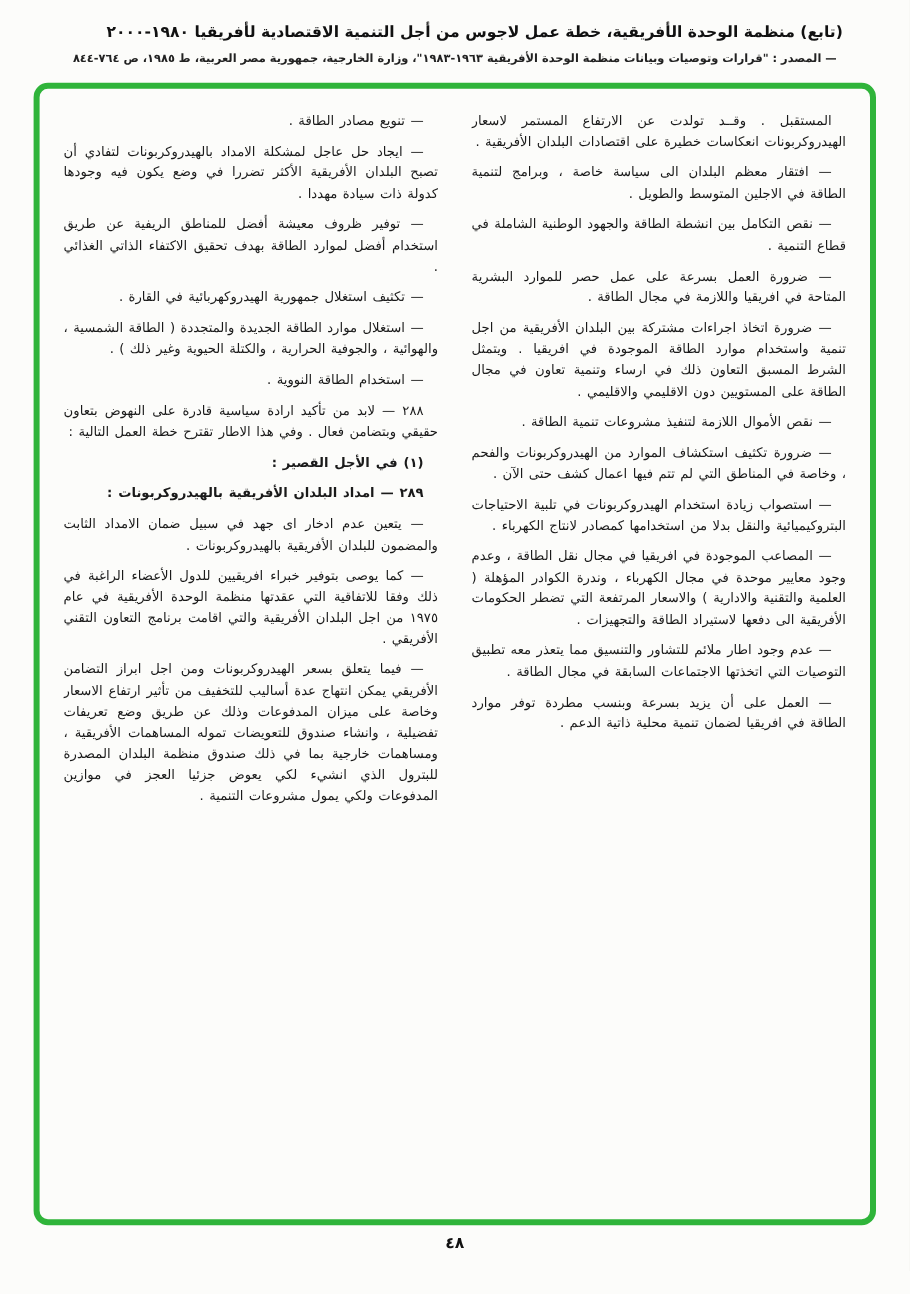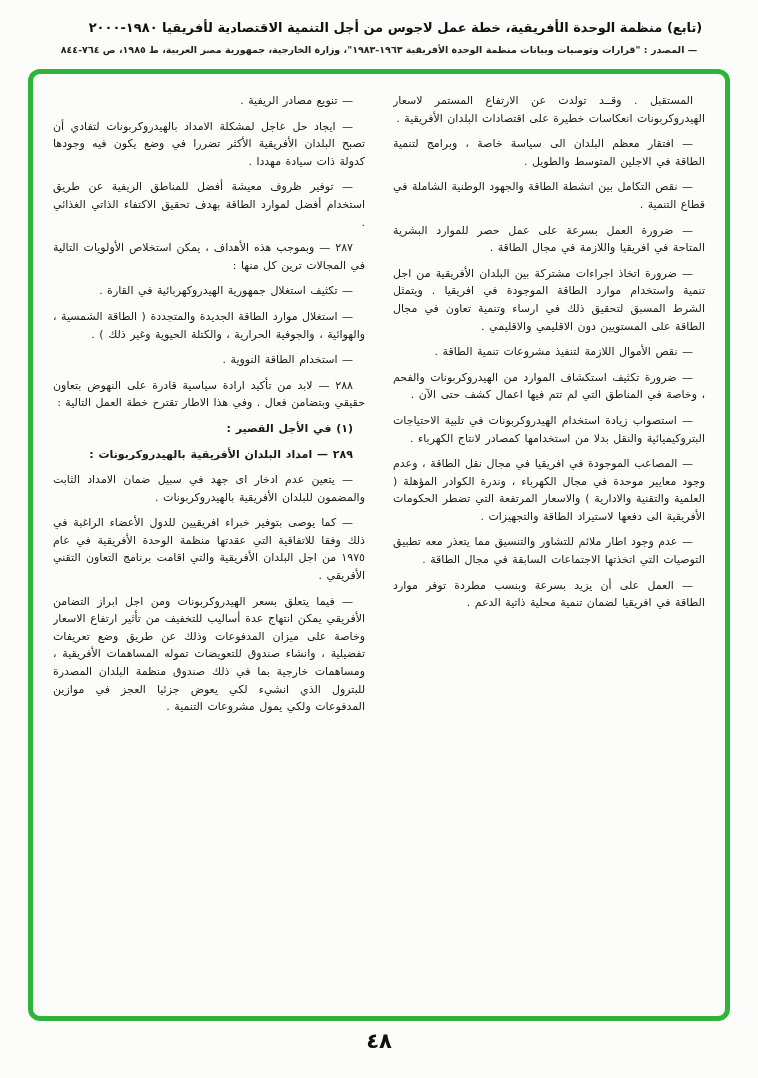--- a/index.html
+++ b/index.html
@@ -67,21 +67,21 @@
     margin: 0 0 8px 0;
     text-indent: 12px;
     word-spacing: 1px;
   }
   .para.bold {
     font-weight: bold;
   }
   .page-footer {
     text-align: center;
     margin-top: 8px;
-    font-size: 21px;
+    font-size: 13px;
     font-weight: bold;
     color: #111;
   }
 </style>
 </head>
 <body>
 
 <div class="page">
 
   <header class="doc-header">
@@ -97,45 +97,44 @@
           <p class="para">المستقبل . وقــد تولدت عن الارتفاع المستمر لاسعار الهيدروكربونات انعكاسات خطيرة على اقتصادات البلدان الأفريقية .</p>
 
 
           <p class="para">— افتقار معظم البلدان الى سياسة خاصة ، وبرامج لتنمية الطاقة في الاجلين المتوسط والطويل .</p>
 
           <p class="para">— نقص التكامل بين انشطة الطاقة والجهود الوطنية الشاملة في قطاع التنمية .</p>
 
 
           <p class="para">— ضرورة العمل بسرعة على عمل حصر للموارد البشرية المتاحة في افريقيا واللازمة في مجال الطاقة .</p>
 
-          <p class="para">— ضرورة اتخاذ اجراءات مشتركة بين البلدان الأفريقية من اجل تنمية واستخدام موارد الطاقة الموجودة في افريقيا . ويتمثل الشرط المسبق لتحقيق ذلك في ارساء وتنمية تعاون في مجال الطاقة على المستويين دون الاقليمي والاقليمي .</p>
+          <p class="para">— ضرورة اتخاذ اجراءات مشتركة بين البلدان الأفريقية من اجل تنمية واستخدام موارد الطاقة الموجودة في افريقيا . ويتمثل الشرط المسبق التعاون ذلك في ارساء وتنمية تعاون في مجال الطاقة على المستويين دون الاقليمي والاقليمي .</p>
 
           <p class="para">— نقص الأموال اللازمة لتنفيذ مشروعات تنمية الطاقة .</p>
 
           <p class="para">— ضرورة تكثيف استكشاف الموارد من الهيدروكربونات والفحم ، وخاصة في المناطق التي لم تتم فيها اعمال كشف حتى الآن .</p>
 
           <p class="para">— استصواب زيادة استخدام الهيدروكربونات في تلبية الاحتياجات البتروكيميائية والنقل بدلا من استخدامها كمصادر لانتاج الكهرباء .</p>
 
           <p class="para">— المصاعب الموجودة في افريقيا في مجال نقل الطاقة ، وعدم وجود معايير موحدة في مجال الكهرباء ، وندرة الكوادر المؤهلة ( العلمية والتقنية والادارية ) والاسعار المرتفعة التي تضطر الحكومات الأفريقية الى دفعها لاستيراد الطاقة والتجهيزات .</p>
 
           <p class="para">— عدم وجود اطار ملائم للتشاور والتنسيق مما يتعذر معه تطبيق التوصيات التي اتخذتها الاجتماعات السابقة في مجال الطاقة .</p>
 
 
           <p class="para">— العمل على أن يزيد بسرعة وبنسب مطردة توفر موارد الطاقة في افريقيا لضمان تنمية محلية ذاتية الدعم .</p>
         </div>
 
       <div class="col">
 
-          <p class="para">— تنويع مصادر الريفية .</p>
+          <p class="para">— تنويع مصادر الطاقة .</p>
 
           <p class="para">— ايجاد حل عاجل لمشكلة الامداد بالهيدروكربونات لتفادي أن تصبح البلدان الأفريقية الأكثر تضررا في وضع يكون فيه وجودها كدولة ذات سيادة مهددا .</p>
 
           <p class="para">— توفير ظروف معيشة أفضل للمناطق الريفية عن طريق استخدام أفضل لموارد الطاقة بهدف تحقيق الاكتفاء الذاتي الغذائي .</p>
 
-          <p class="para">٢٨٧ — وبموجب هذه الأهداف ، يمكن استخلاص الأولويات التالية في المجالات ترين كل منها :</p>
 
 
           <p class="para">— تكثيف استغلال جمهورية الهيدروكهربائية في القارة .</p>
 
           <p class="para">— استغلال موارد الطاقة الجديدة والمتجددة ( الطاقة الشمسية ، والهوائية ، والجوفية الحرارية ، والكتلة الحيوية وغير ذلك ) .</p>
 
           <p class="para">— استخدام الطاقة النووية .</p>
 
           <p class="para">٢٨٨ — لابد من تأكيد ارادة سياسية قادرة على النهوض بتعاون حقيقي وبتضامن فعال . وفي هذا الاطار تقترح خطة العمل التالية :</p>
 

